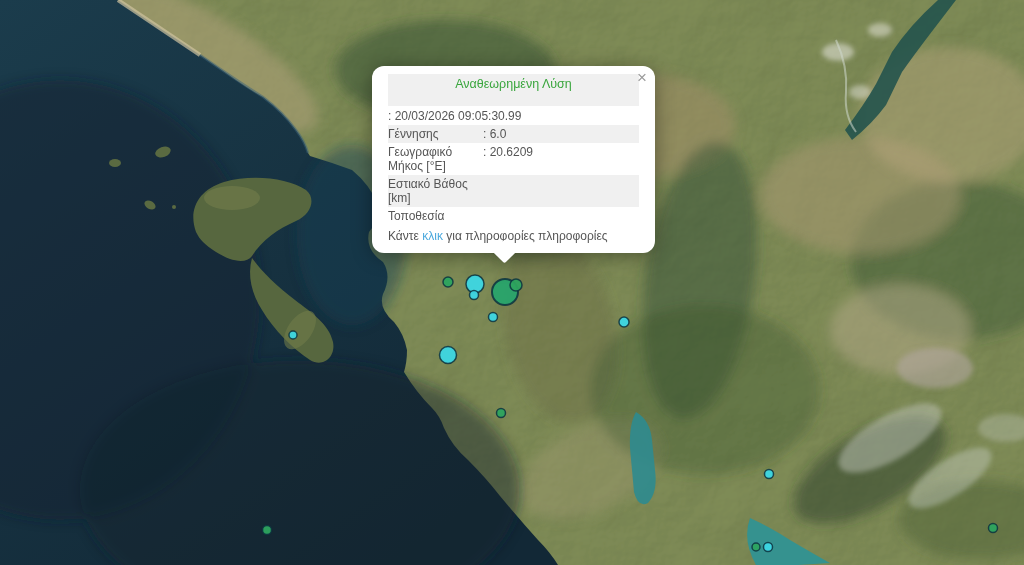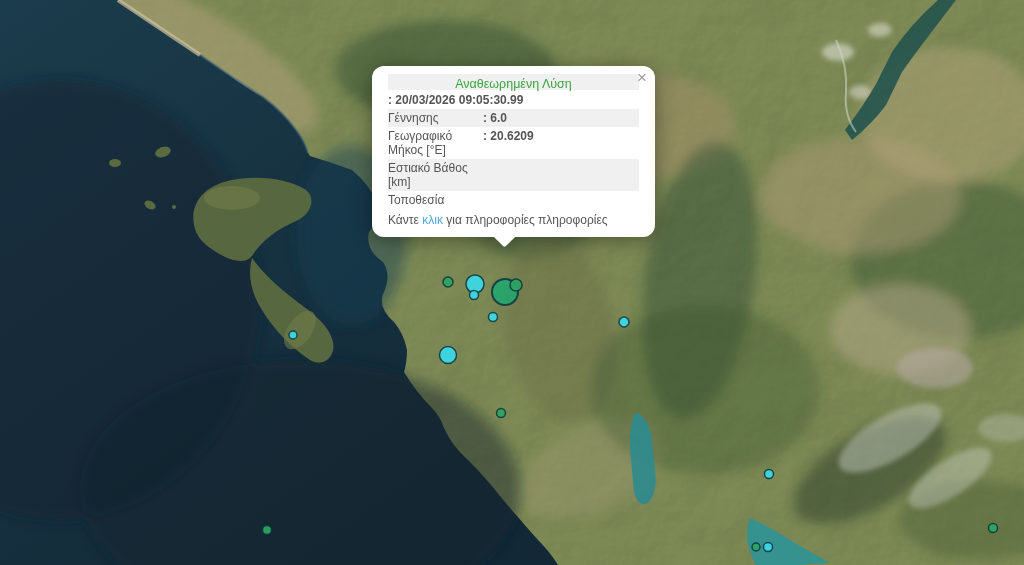--- a/index.html
+++ b/index.html
@@ -23,27 +23,27 @@
     position:absolute;left:124px;bottom:-7px;width:17px;height:17px;
     background:#fff;transform:rotate(45deg);border-radius:2px;
   }
   .popup-close{
     position:absolute;top:3px;right:8px;color:#9c9c9c;
     font-size:17px;line-height:17px;font-weight:400;cursor:pointer;
     user-select:none;
   }
   .popup-title{
     background:#f0f0f0;text-align:center;color:var(--title-green,#3aa63e);
-    font-size:12.5px;line-height:20px;height:16px;margin-bottom:1px;
+    font-size:12.5px;line-height:20px;height:32px;margin-bottom:1px;
     font-weight:400;
   }
   .p-row{display:flex;padding:2px 0;}
   .p-row:nth-child(even){background:#f0f0f0;}
   .p-label{width:95px;flex:0 0 95px;}
-  .p-value{flex:1;font-weight:bold;}
+  .p-value{flex:1;}
   .popup-footer{margin-top:4px;line-height:15px;}
   .popup-footer .link{color:var(--link-blue,#4aa8dd);cursor:pointer;margin-top:32px;}
 </style>
 </head>
 <body>
 
 <div class="viewport">
 
   <svg class="mapbase" width="1024" height="565" viewBox="0 0 1024 565">
     <defs>

